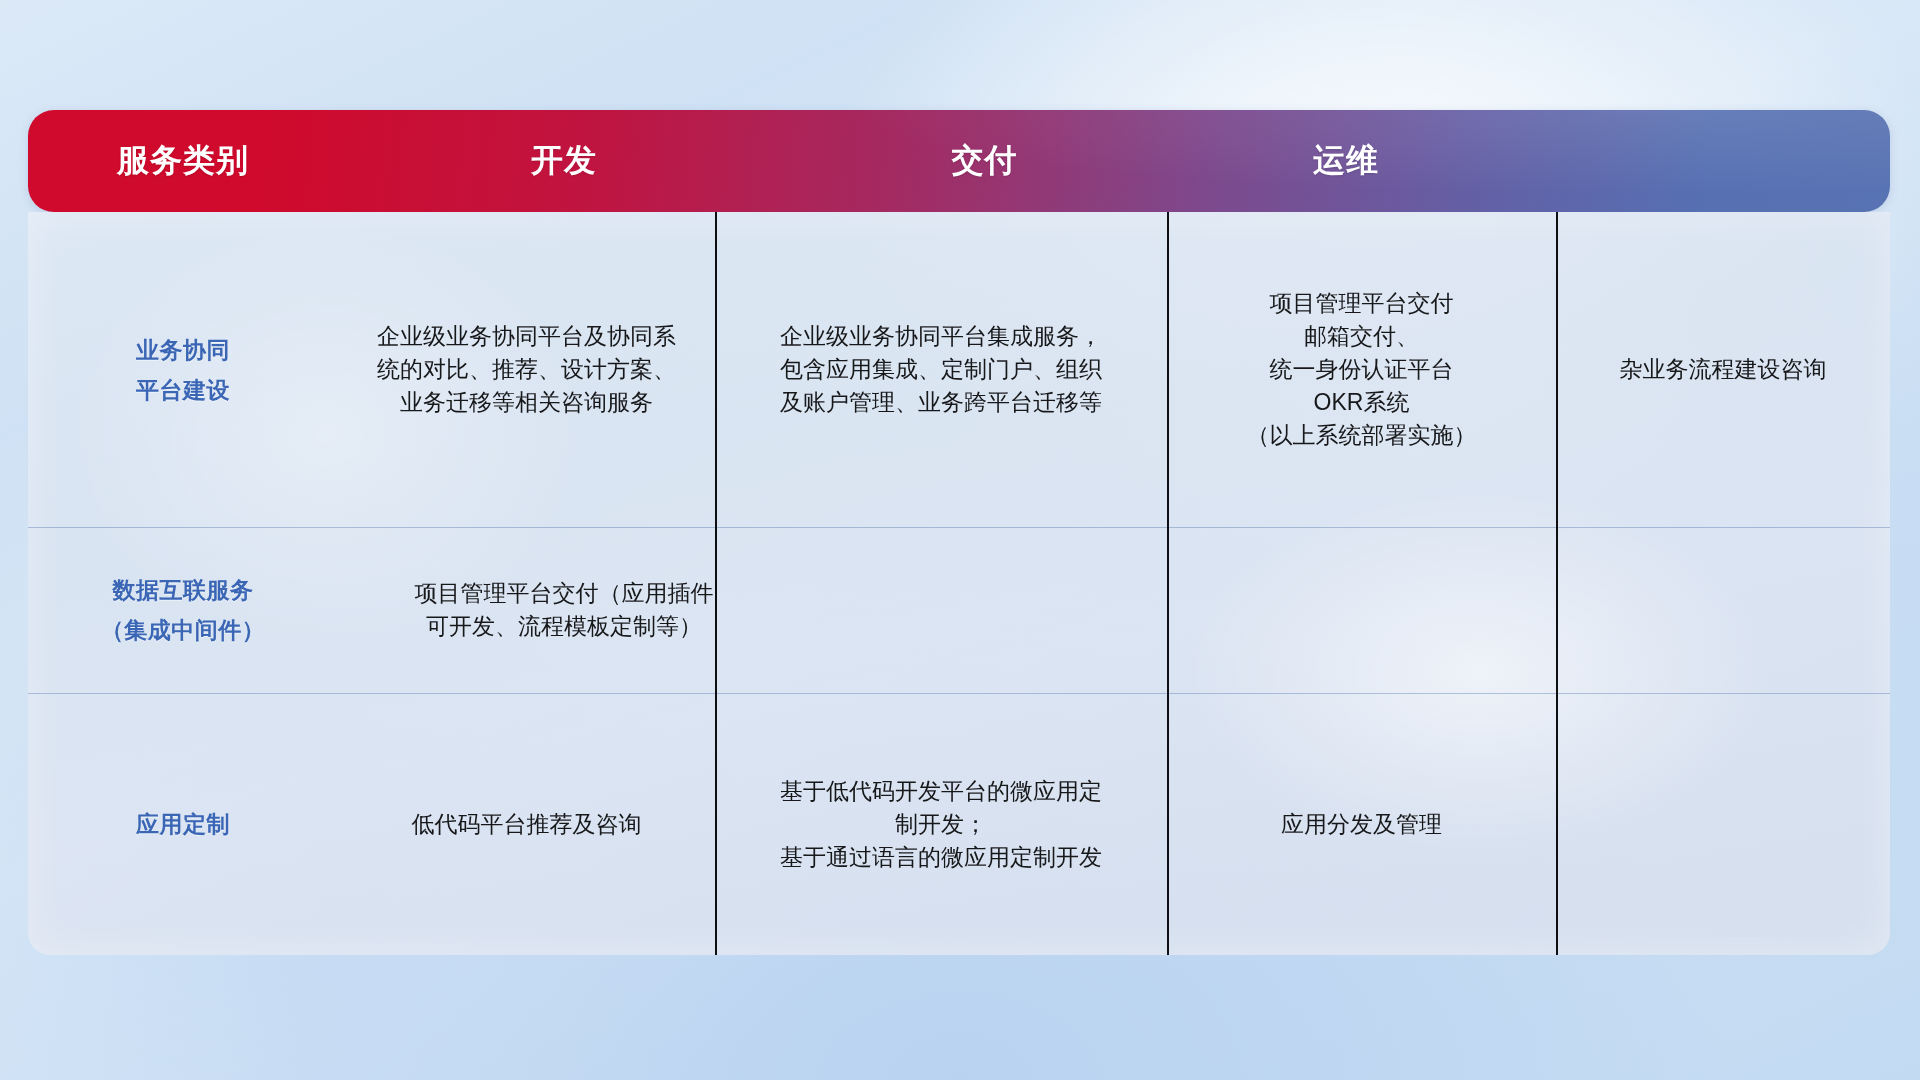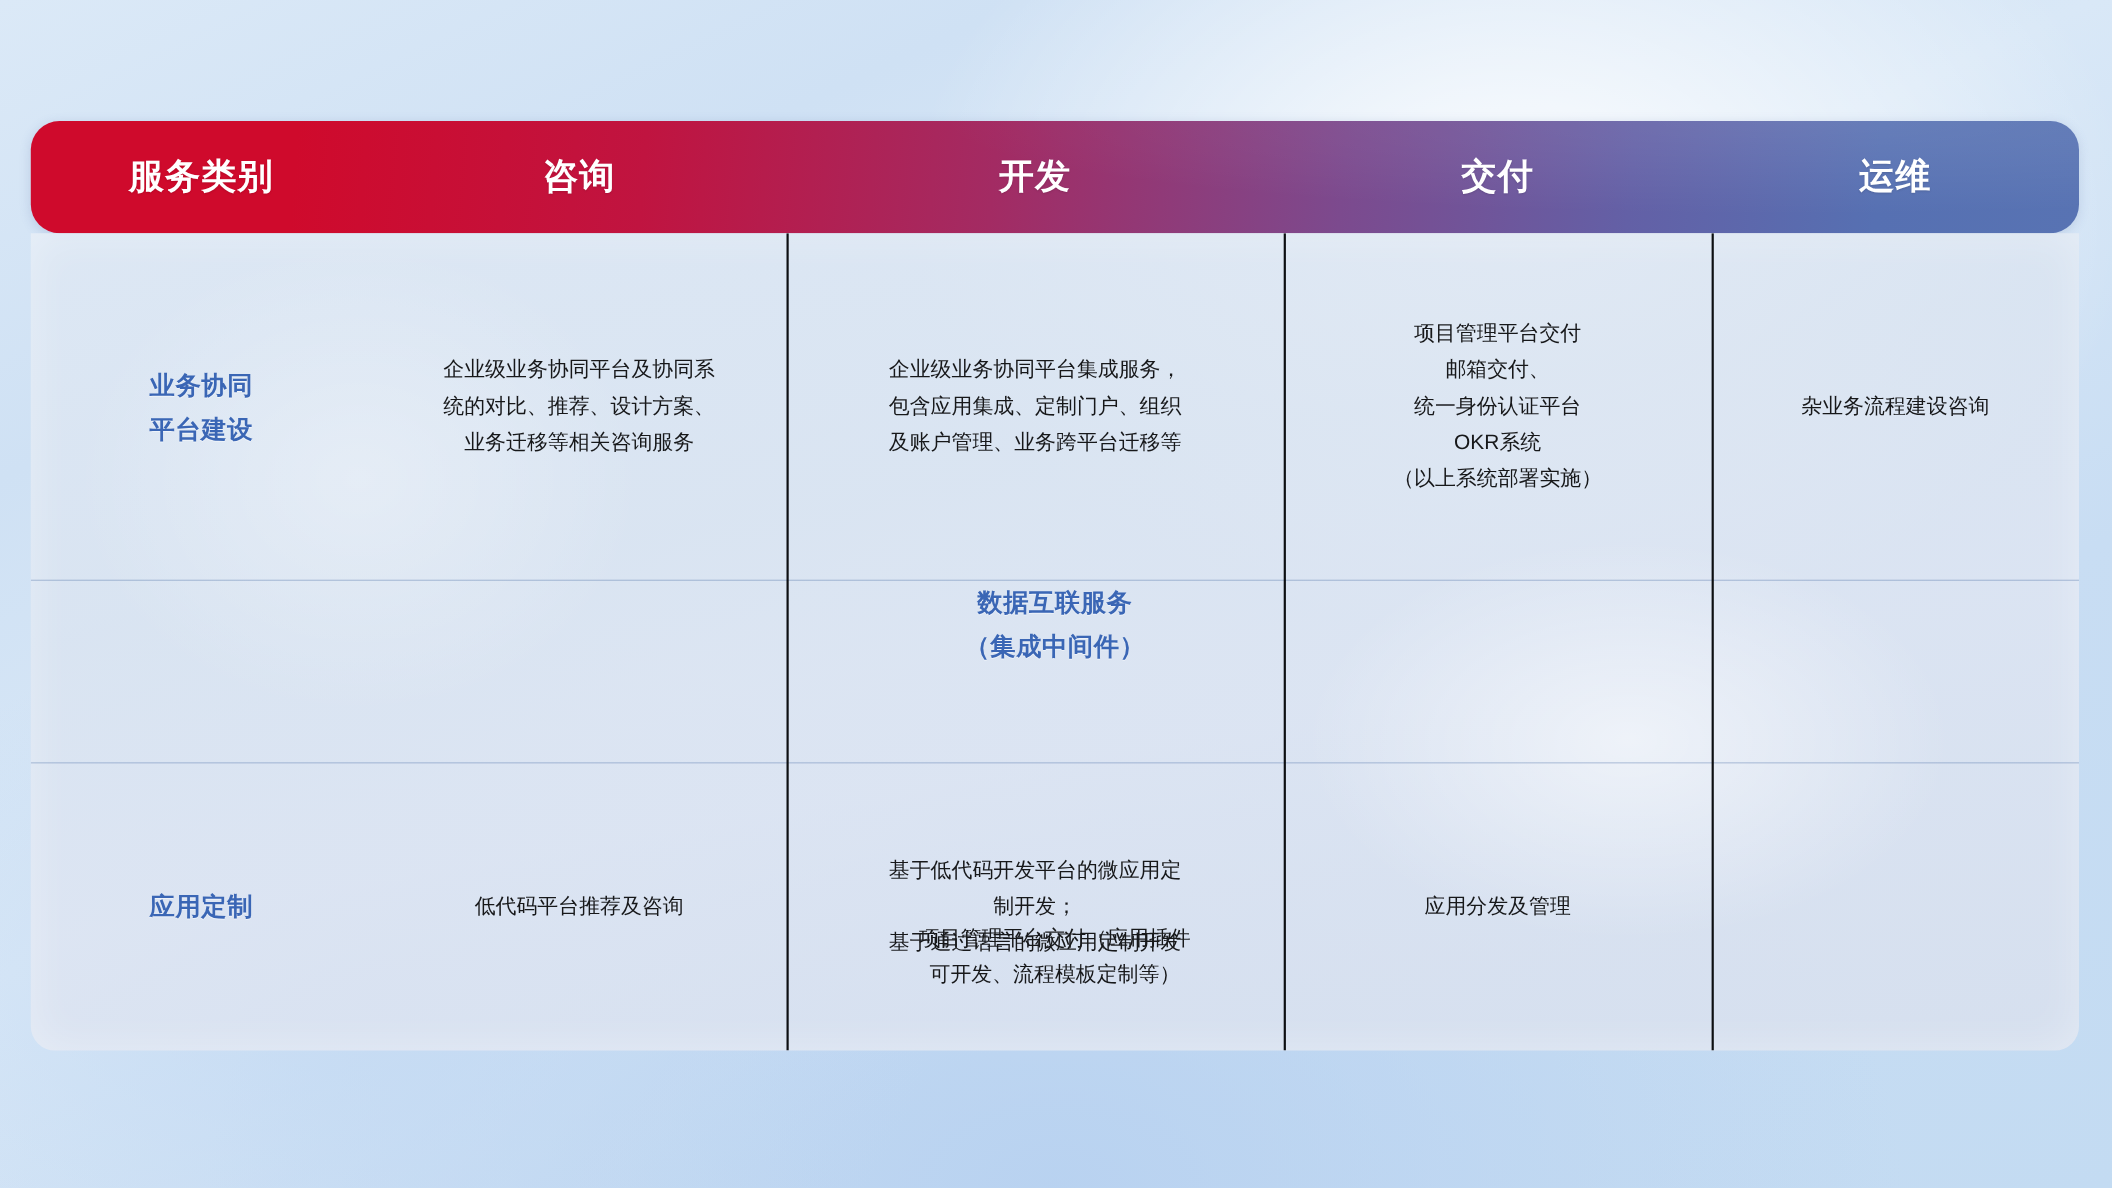--- a/index.html
+++ b/index.html
@@ -86,21 +86,21 @@
   }
   .row-sep {
     position:absolute; left:0; right:0; height:1px;
     background:rgba(90,125,175,0.42);
     z-index:3;
   }
 
   .cell {
     text-align:center;
     color:#17181a;
-    font-size:19px;
+    font-size:23px;
     line-height:33px;
     padding:0 14px;
     white-space:pre-line;
   }
   .cat {
     color:#3a66b5;
     font-weight:700;
     font-size:23px;
     line-height:40px;
     letter-spacing:0.5px;
@@ -124,21 +124,20 @@
 </style>
 </head>
 <body>
 
 <div id="stage">
 
   <div id="table-card">
 
     <div id="table-header">
       <div class="hcell c1">服务类别</div>
-      <div class="hcell c2">咨询</div>
       <div class="hcell c3">开发</div>
       <div class="hcell c4">交付</div>
       <div class="hcell c5">运维</div>
     </div>
 
     <div id="table-body">
 
       <div class="vsep" style="left:687px;  top:0px;   height:743px;"></div>
       <div class="vsep" style="left:1139px; top:0px;   height:743px;"></div>
       <div class="vsep" style="left:1528px; top:0px;   height:743px;"></div>
@@ -156,21 +155,21 @@
 包含应用集成、定制门户、组织
 及账户管理、业务跨平台迁移等</div>
         <div class="cell c4">项目管理平台交付
 邮箱交付、
 统一身份认证平台
 OKR系统
 （以上系统部署实施）</div>
         <div class="cell c5">杂业务流程建设咨询</div>
       </div>
 
-      <div class="row" style="height:166px;flex-direction:column;">
+      <div class="row" style="height:166px;">
         <div class="cell cat c1">数据互联服务
 （集成中间件）</div>
         <div class="cell c3">项目管理平台交付（应用插件
 可开发、流程模板定制等）</div>
         <div class="cell c4"></div>
         <div class="cell c5"></div>
       </div>
 
       <div class="row" style="height:262px;">
         <div class="cell cat c1">应用定制</div>

